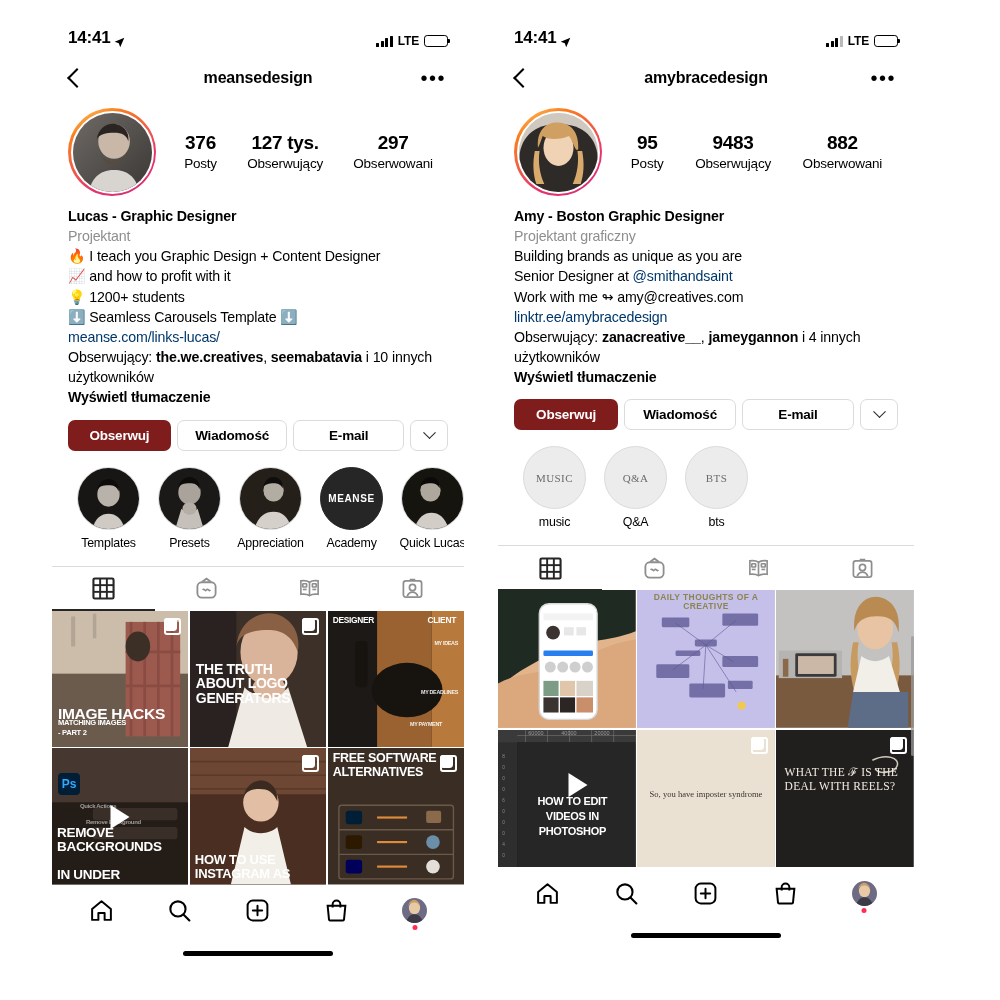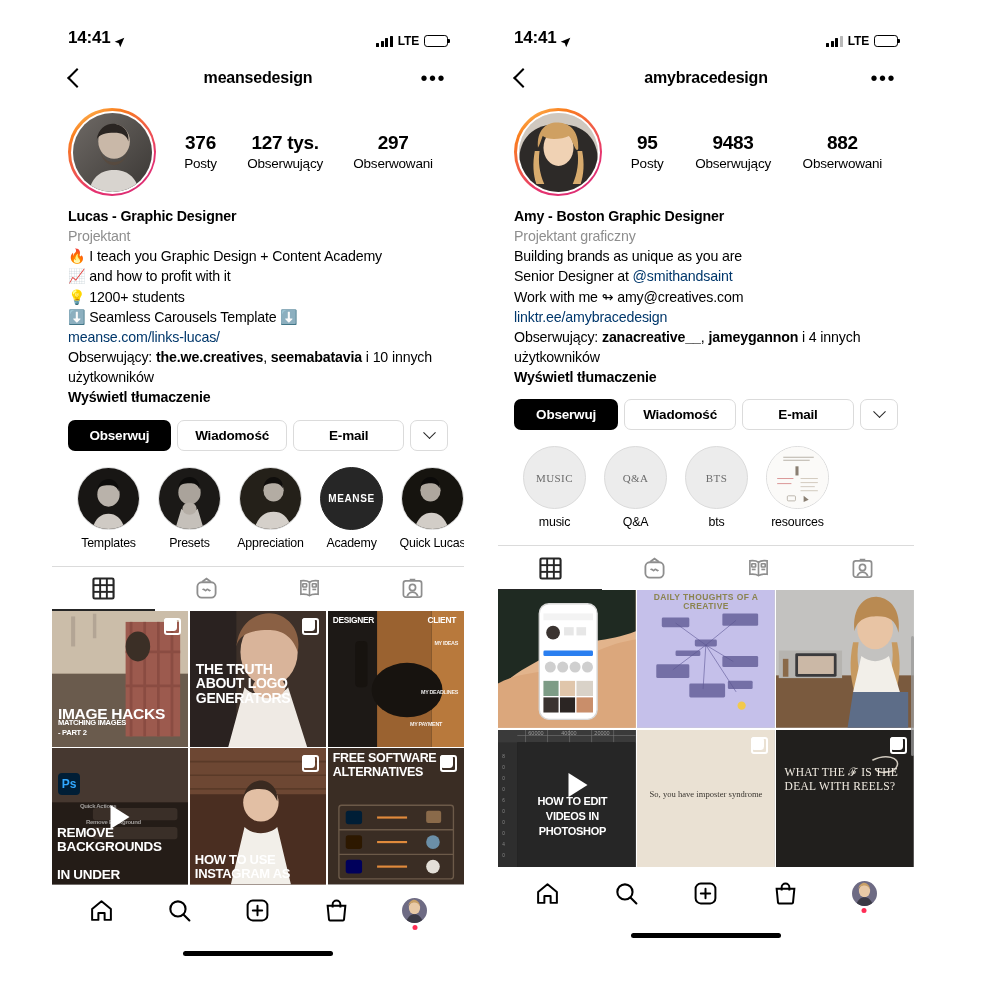--- a/index.html
+++ b/index.html
@@ -53,21 +53,21 @@
   .bio-line{white-space:nowrap;overflow:hidden;}
   .bio-link{color:#00376B;}
   .mention{color:#00376B;}
   .followed-by b{font-weight:700;}
   .translate{font-weight:700;cursor:pointer;}
 
   
   .actions{display:flex;gap:6px;padding:12px 16px 0 16px;box-sizing:border-box;}
   .btn{height:31px;border-radius:7px;display:flex;align-items:center;justify-content:center;
     font-size:13.5px;font-weight:700;letter-spacing:-.2px;cursor:pointer;box-sizing:border-box;}
-  .btn-primary{background:#000000;color:#fff;flex:1.06;}
+  .btn-primary{background:#7f1d1d;color:#fff;flex:1.06;}
   .btn-secondary{background:#fff;color:#000;border:1px solid #DBDBDB;flex:1.12;}
   .btn-caret{background:#fff;border:1px solid #DBDBDB;width:38px;flex:0 0 38px;}
   .caret{width:8px;height:8px;border-right:1.8px solid #262626;border-bottom:1.8px solid #262626;transform:rotate(45deg) translate(-2px,-2px);}
 
   
   .highlights{display:flex;padding:16px 16px 0 16px;box-sizing:border-box;gap:0;}
   .hl{width:81px;flex:0 0 81px;text-align:center;cursor:pointer;}
   .hl-circle{width:63px;height:63px;border-radius:50%;margin:0 auto;border:1px solid #DBDBDB;box-sizing:border-box;
     overflow:hidden;position:relative;background:#fff;display:flex;align-items:center;justify-content:center;}
   .hl-lab{font-size:12.4px;color:#000;margin-top:6px;letter-spacing:-.2px;white-space:nowrap;overflow:hidden;text-overflow:ellipsis;}
@@ -165,21 +165,21 @@
         <div class="stat">
           <div class="stat-num">297</div>
           <div class="stat-lab">Obserwowani</div>
         </div>
       </div>
     </div>
 
     <div class="bio">
       <div class="bio-name">Lucas - Graphic Designer</div>
       <div class="bio-cat">Projektant</div>
-      <div class="bio-line">🔥 I teach you Graphic Design + Content Academy</div>
+      <div class="bio-line">🔥 I teach you Graphic Design + Content Designer</div>
       <div class="bio-line">📈 and how to profit with it</div>
       <div class="bio-line">💡 1200+ students</div>
       <div class="bio-line">⬇️ Seamless Carousels Template ⬇️</div>
       <div class="bio-link">meanse.com/links-lucas/</div>
       <div class="followed-by"><span>Obserwujący: </span><b>the.we.creatives</b>, <b>seemabatavia</b><span> i 10 innych użytkowników</span></div>
       <div class="translate">Wyświetl tłumaczenie</div>
     </div>
 
     <div class="actions">
       <div class="btn btn-primary">Obserwuj</div>
@@ -531,45 +531,20 @@
         <div class="hl-circle" style="background:#ececec;">
           <span class="hl-txt">Q&amp;A</span>
         </div>
         <div class="hl-lab">Q&amp;A</div>
       </div>
       <div class="hl">
         <div class="hl-circle" style="background:#ececec;">
           <span class="hl-txt">BTS</span>
         </div>
         <div class="hl-lab">bts</div>
-      </div>
-      <div class="hl">
-        <div class="hl-circle">
-          <svg viewBox="0 0 60 60" width="100%" height="100%" preserveAspectRatio="xMidYMid slice">
-            <rect width="60" height="60" fill="#fbfaf8"></rect>
-            <g stroke="#b9b2a8" stroke-width="1">
-                <line x1="16" y1="10" x2="46" y2="10"></line>
-                <line x1="16" y1="13" x2="42" y2="13"></line>
-              </g>
-            <rect x="28" y="19" width="3" height="9" fill="#8a7f72"></rect>
-            <g stroke="#cfc6ba" stroke-width=".9">
-                <line x1="33" y1="31" x2="50" y2="31"></line>
-                <line x1="33" y1="35" x2="50" y2="35"></line>
-                <line x1="33" y1="39" x2="47" y2="39"></line>
-                <line x1="33" y1="43" x2="50" y2="43"></line>
-              </g>
-            <g stroke="#d88f8f" stroke-width=".9">
-                <line x1="10" y1="31" x2="26" y2="31"></line>
-                <line x1="10" y1="36" x2="24" y2="36"></line>
-              </g>
-            <rect x="20" y="48" width="8" height="5" rx="1" fill="none" stroke="#b9b2a8" stroke-width=".9"></rect>
-            <path d="M36 48l5 4-5 2z" fill="#8a7f72"></path>
-            </svg>
-        </div>
-        <div class="hl-lab">resources</div>
       </div>
       <div class="hl"></div>
     </div>
 
     <div class="tabs">
       <div class="tab active">
         <svg width="23" height="23" viewBox="0 0 24 24">
             <rect x="1.5" y="1.5" width="21" height="21" rx="1.5" fill="none" stroke="#262626" stroke-width="2.2"></rect>
             <line x1="8.5" y1="2" x2="8.5" y2="22" stroke="#262626" stroke-width="2"></line>
             <line x1="15.5" y1="2" x2="15.5" y2="22" stroke="#262626" stroke-width="2"></line>

